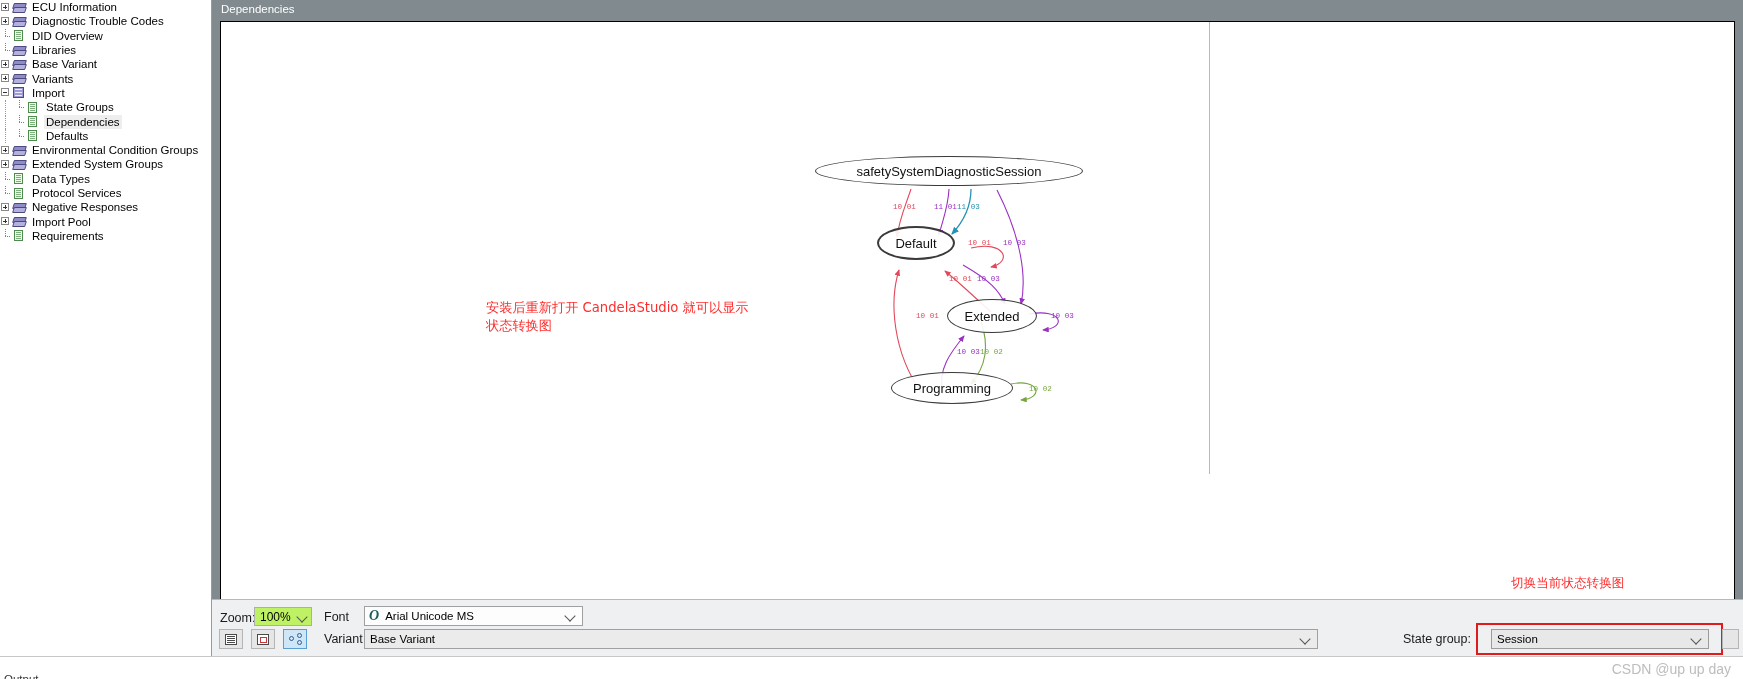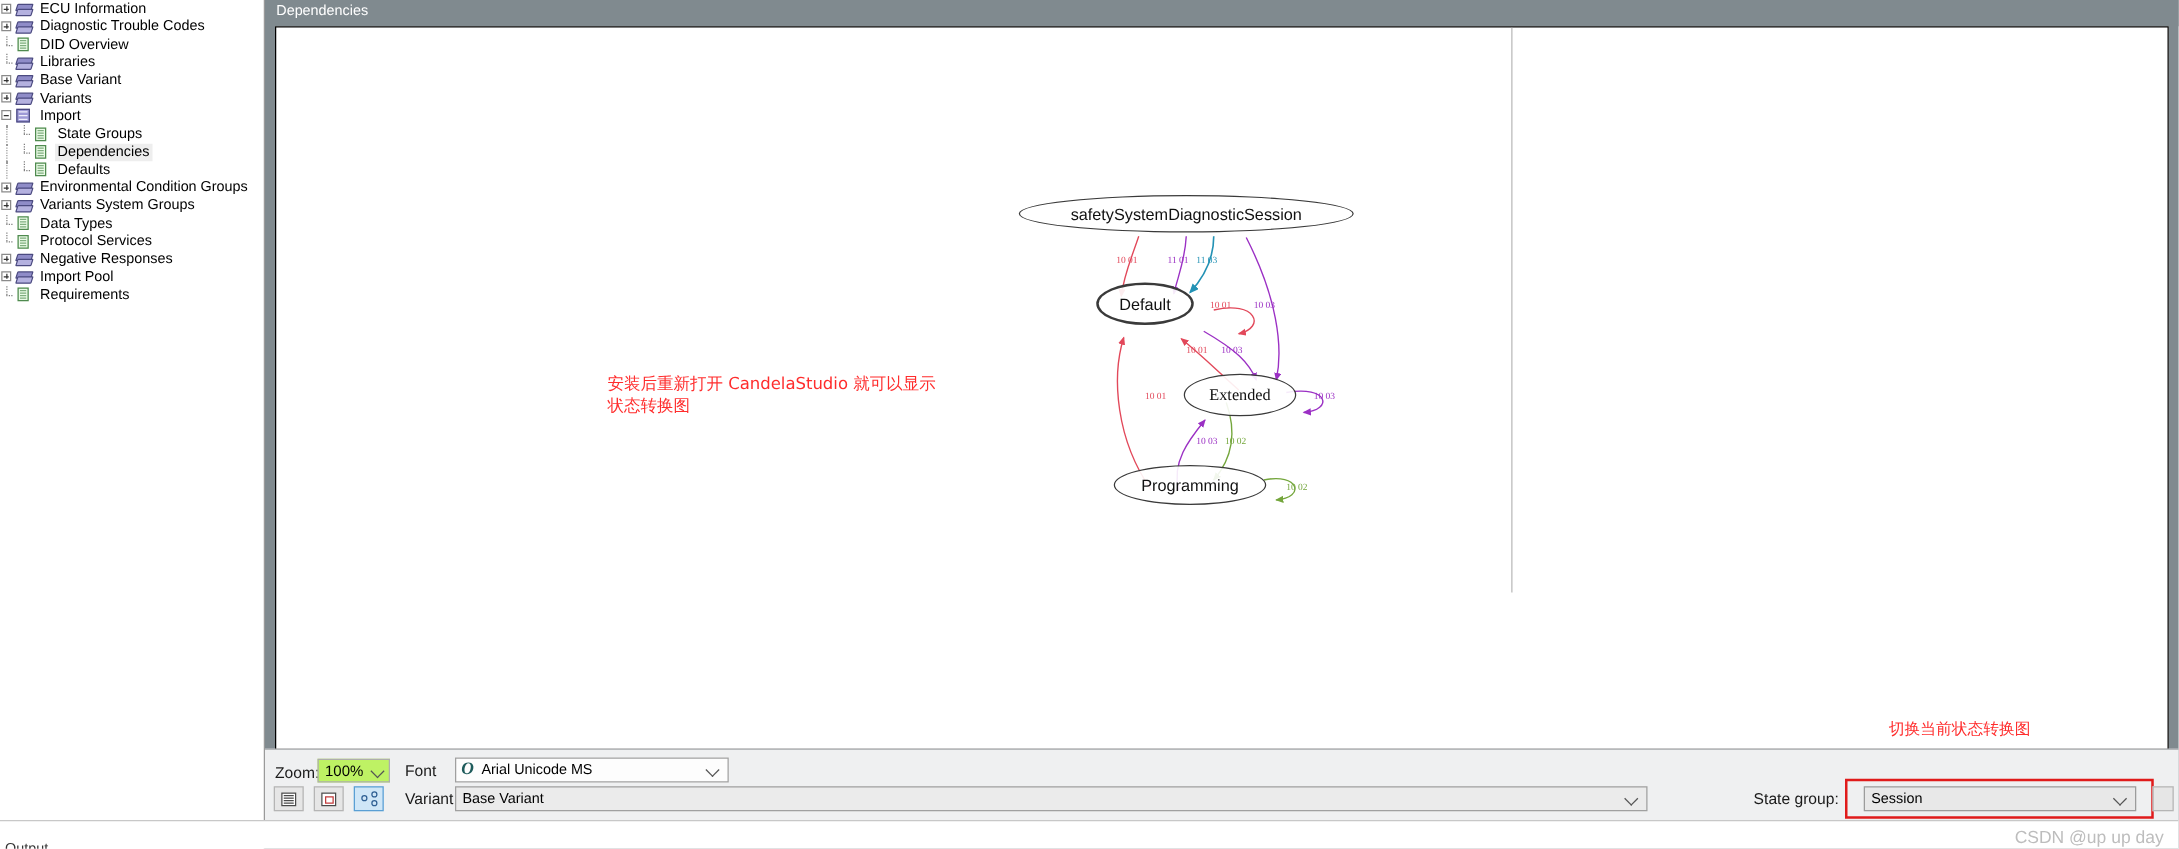--- a/index.html
+++ b/index.html
@@ -187,21 +187,21 @@
   #status-strip{
     position:absolute;left:0;right:0;bottom:0;height:22px;background:#ffffff;
     border-top:1px solid #c8c8c8;
   }
   #output-label{position:absolute;left:4px;top:16px;font-size:11.5px;color:#333;}
   #watermark{
     position:absolute;right:12px;bottom:2px;color:#bdbdbd;font-size:14px;
     font-family:"Liberation Sans",sans-serif;
   }
   .edge-label{
-    position:absolute;font-size:7.6px;font-family:Liberation Serif, serif;
+    position:absolute;font-size:7.6px;font-family:Liberation Mono, monospace;
     white-space:nowrap;
   }
 </style>
 </head>
 <body>
 
 <div id="tree-panel">
     <div class="tree-row">
       <span class="expander has plus">
         <span class="vbar"></span>
@@ -268,21 +268,21 @@
         <span class="vbar"></span>
       </span>
       <span class="ic ic-books"></span>
       <span class="tree-label">Environmental Condition Groups</span>
     </div>
     <div class="tree-row">
       <span class="expander has plus">
         <span class="vbar"></span>
       </span>
       <span class="ic ic-books"></span>
-      <span class="tree-label">Variants System Groups</span>
+      <span class="tree-label">Extended System Groups</span>
     </div>
     <div class="tree-row">
       <span class="hook"></span>
       <span class="ic ic-doc"></span>
       <span class="tree-label">Data Types</span>
     </div>
     <div class="tree-row">
       <span class="hook"></span>
       <span class="ic ic-doc"></span>
       <span class="tree-label">Protocol Services</span>
@@ -356,21 +356,21 @@
       <path d="M790,362 C818,356 824,376 800,378" stroke="#74a63c" fill="none" stroke-width="1.1" marker-end="url(#ah-grn)"></path>
     </svg>
 
     <div id="diagram-nodes">
         <div style="position: absolute; left: 594px; top: 134px; width: 268px; height: 30px; border: 1.2px solid rgb(58, 58, 58); border-radius: 50%; background: rgba(255, 255, 255, 0.9); display: flex; align-items: center; justify-content: center; box-sizing: border-box;">
           <span style="font-size: 13px; white-space: nowrap; color: rgb(17, 17, 17);">safetySystemDiagnosticSession</span>
         </div>
         <div style="position: absolute; left: 656px; top: 204px; width: 78px; height: 34px; border: 2px solid rgb(58, 58, 58); border-radius: 50%; background: rgba(255, 255, 255, 0.9); display: flex; align-items: center; justify-content: center; box-sizing: border-box;">
           <span style="font-size: 13px; white-space: nowrap; color: rgb(17, 17, 17);">Default</span>
         </div>
-        <div style="position: absolute; left: 726px; top: 277px; width: 90px; height: 34px; border: 1.2px solid rgb(58, 58, 58); border-radius: 50%; background: rgba(255, 255, 255, 0.9); display: flex; align-items: center; justify-content: center; box-sizing: border-box; font-family: Liberation Serif, serif;">
+        <div style="position: absolute; left: 726px; top: 277px; width: 90px; height: 34px; border: 1.2px solid rgb(58, 58, 58); border-radius: 50%; background: rgba(255, 255, 255, 0.9); display: flex; align-items: center; justify-content: center; box-sizing: border-box;">
           <span style="font-size: 13px; white-space: nowrap; color: rgb(17, 17, 17);">Extended</span>
         </div>
         <div style="position: absolute; left: 670px; top: 350px; width: 122px; height: 32px; border: 1.2px solid rgb(58, 58, 58); border-radius: 50%; background: rgba(255, 255, 255, 0.9); display: flex; align-items: center; justify-content: center; box-sizing: border-box;">
           <span style="font-size: 13px; white-space: nowrap; color: rgb(17, 17, 17);">Programming</span>
         </div>
       </div>
     <div id="diagram-edge-labels">
         <div class="edge-label" style="left: 672px; top: 181px; color: rgb(226, 72, 90);">10 01</div>
         <div class="edge-label" style="left: 713px; top: 181px; color: rgb(155, 48, 196);">11 01</div>
         <div class="edge-label" style="left: 736px; top: 181px; color: rgb(35, 146, 181);">11 03</div>

